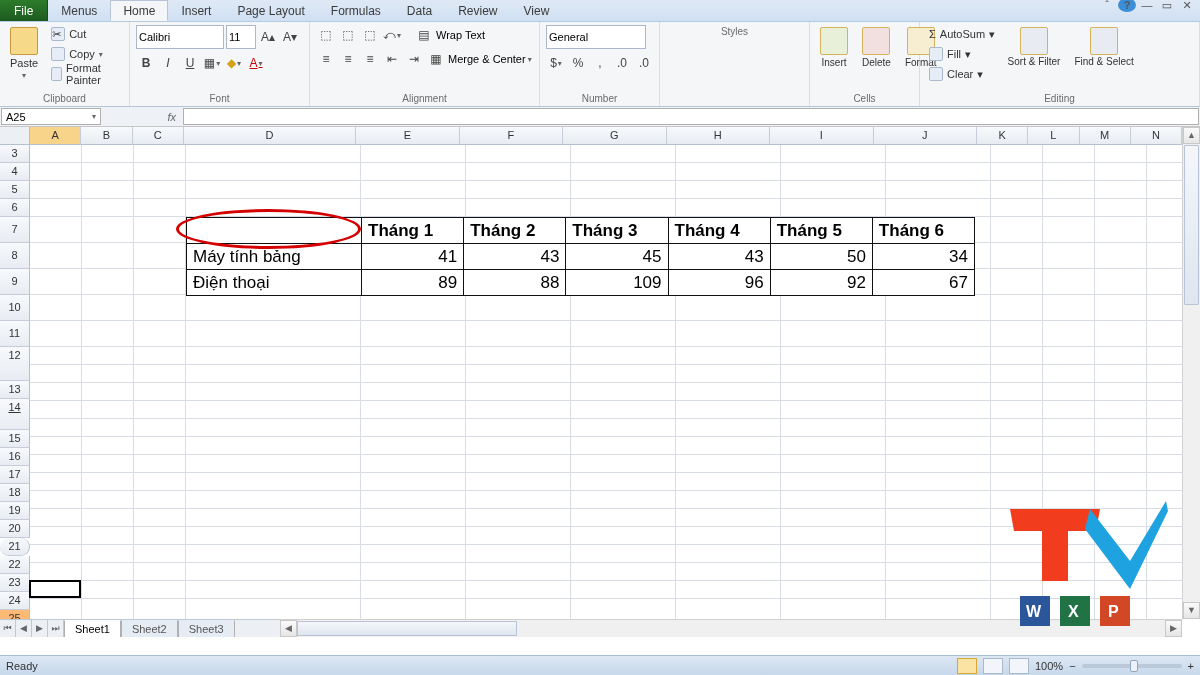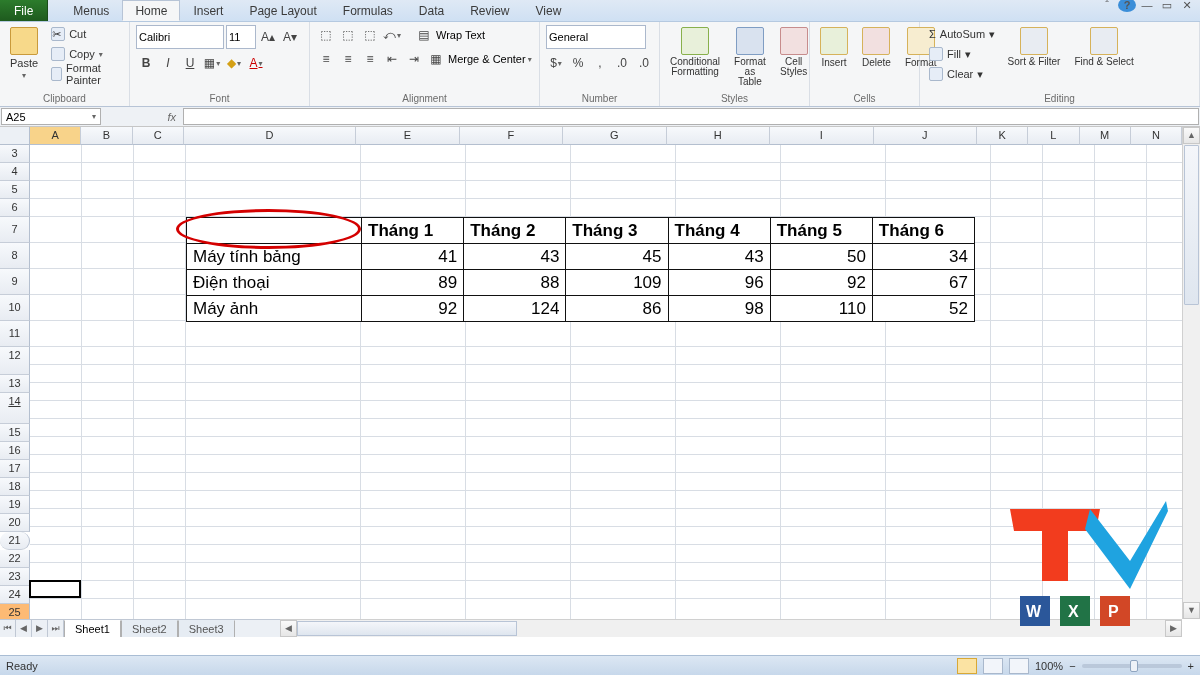--- a/index.html
+++ b/index.html
@@ -3,21 +3,21 @@
 <meta charset="utf-8">
 <style>
 * { margin: 0; padding: 0; box-sizing: border-box; font-family: "Segoe UI", Tahoma, sans-serif; }
 body { width: 1200px; height: 675px; background: #fff; overflow: hidden; position: relative; font-size: 11px; user-select: none; }
 
 
 .titlebar { position: absolute; top: 0; right: 4px; height: 10px; display: flex; gap: 2px; align-items: center; }
 .titlebar span { width: 18px; height: 14px; display: inline-flex; align-items: center; justify-content: center; font-size: 11px; color: #555; }
 
 
-.ribbon-tabs { height: 22px; background: linear-gradient(#dfe9f5,#cfe0f3); border-bottom: 1px solid #b5c9e0; display: flex; align-items: stretch; padding: 0 0 0 0; gap: 12px; }
+.ribbon-tabs { height: 22px; background: linear-gradient(#dfe9f5,#cfe0f3); border-bottom: 1px solid #b5c9e0; display: flex; align-items: stretch; padding: 0 0 0 0; gap: 0; }
 .file-tab { background: linear-gradient(#2c7c2c,#1e5a1e); color: #fff; padding: 3px 14px; font-size: 12px; display: flex; align-items: center; border-right: 1px solid #1a4c1a;}
 .rtab { padding: 3px 12px; font-size: 12px; color: #3b3b3b; display: flex; align-items: center; border: 1px solid transparent; }
 .rtab.active { background: #f5f6f7; border: 1px solid #b7c4d6; border-bottom: 1px solid #f5f6f7; }
 
 
 .ribbon { height: 85px; background: #f5f6f7; border-bottom: 1px solid #b7c4d6; display: flex; }
 .group { border-right: 1px solid #d9dee5; padding: 3px 6px 0 6px; display: flex; flex-direction: column; justify-content: space-between; }
 .group-title { font-size: 10px; color: #6b6b6b; text-align: center; padding: 1px 0 2px 0; border-top: 0; }
 .grow { flex: 1; display: flex; align-items: flex-start; gap: 6px; }
 .btn-lg { display: flex; flex-direction: column; align-items: center; gap: 2px; padding: 2px 4px; font-size: 11px; color: #333; }
@@ -194,34 +194,20 @@
         <span class="btn-ic">%</span>
         <span class="btn-ic">,</span>
         <span class="btn-ic">.0</span>
         <span class="btn-ic">.0</span>
       </div>
     </div>
     <div class="group-title">Number</div>
   </div>
 
   <div class="group" style="width:150px">
-    <div class="grow">
-      <div class="btn-lg">
-          <span class="ic" style="background:#e8f0da;border-color:#88b04b;"></span>
-          <span style="font-size:10px;line-height:10px;text-align:center">Conditional Formatting</span>
-        </div>
-      <div class="btn-lg">
-          <span class="ic" style="background:#d9e2ef;border-color:#7f9dc3;"></span>
-          <span style="font-size:10px;line-height:10px;text-align:center">Format as Table</span>
-        </div>
-      <div class="btn-lg">
-          <span class="ic" style="background:#f2e0e0;border-color:#c78c8c;"></span>
-          <span style="font-size:10px;line-height:10px;text-align:center">Cell Styles</span>
-        </div>
-    </div>
     <div class="group-title">Styles</div>
   </div>
 
   <div class="group" style="width:110px">
     <div class="grow">
       <div class="btn-lg">
           <span class="ic" style="background:#e8f0da;"></span>
           <span style="font-size:10px">Insert</span>
         </div>
       <div class="btn-lg">
@@ -286,21 +272,21 @@
   <div class="row-headers" id="rowh">
       <div style="height: 18px; line-height: 17px;">3</div>
       <div style="height: 18px; line-height: 17px;">4</div>
       <div style="height: 18px; line-height: 17px;">5</div>
       <div style="height: 18px; line-height: 17px;">6</div>
       <div style="height: 26px; line-height: 25px;">7</div>
       <div style="height: 26px; line-height: 25px;">8</div>
       <div style="height: 26px; line-height: 25px;">9</div>
       <div style="height: 26px; line-height: 25px;">10</div>
       <div style="height: 26px; line-height: 25px;">11</div>
-      <div style="height: 28px; line-height: 17px;">12</div>
+      <div style="height: 34px; line-height: 17px;">12</div>
       <div style="height: 18px; line-height: 17px;">13</div>
       <div style="height: 31px; line-height: 17px; text-decoration: underline;">14</div>
       <div style="height: 18px; line-height: 17px;">15</div>
       <div style="height: 18px; line-height: 17px;">16</div>
       <div style="height: 18px; line-height: 17px;">17</div>
       <div style="height: 18px; line-height: 17px;">18</div>
       <div style="height: 18px; line-height: 17px;">19</div>
       <div style="height: 18px; line-height: 17px;">20</div>
       <div style="height: 18px; line-height: 17px; border-radius: 9px;">21</div>
       <div style="height: 18px; line-height: 17px;">22</div>
@@ -370,29 +356,20 @@
           </tr>
           <tr>
             <td>Điện thoại</td>
             <td class="num mcol">89</td>
             <td class="num mcol">88</td>
             <td class="num mcol">109</td>
             <td class="num mcol">96</td>
             <td class="num mcol">92</td>
             <td class="num mcol">67</td>
           </tr>
-          <tr>
-            <td>Máy ảnh</td>
-            <td class="num mcol">92</td>
-            <td class="num mcol">124</td>
-            <td class="num mcol">86</td>
-            <td class="num mcol">98</td>
-            <td class="num mcol">110</td>
-            <td class="num mcol">52</td>
-          </tr>
         </tbody>
       </table>
     <div class="red-oval" id="oval" style="left: 146px; top: 64px;"></div>
     <div class="active-cell" id="active" style="left: -1px; top: 435px; width: 52px;"></div>
   </div>
   <div class="vscroll">
     <div class="arrow">▲</div>
     <div class="thumb"></div>
     <div class="arrow" style="position:absolute;bottom:0;left:0;right:0">▼</div>
   </div>

